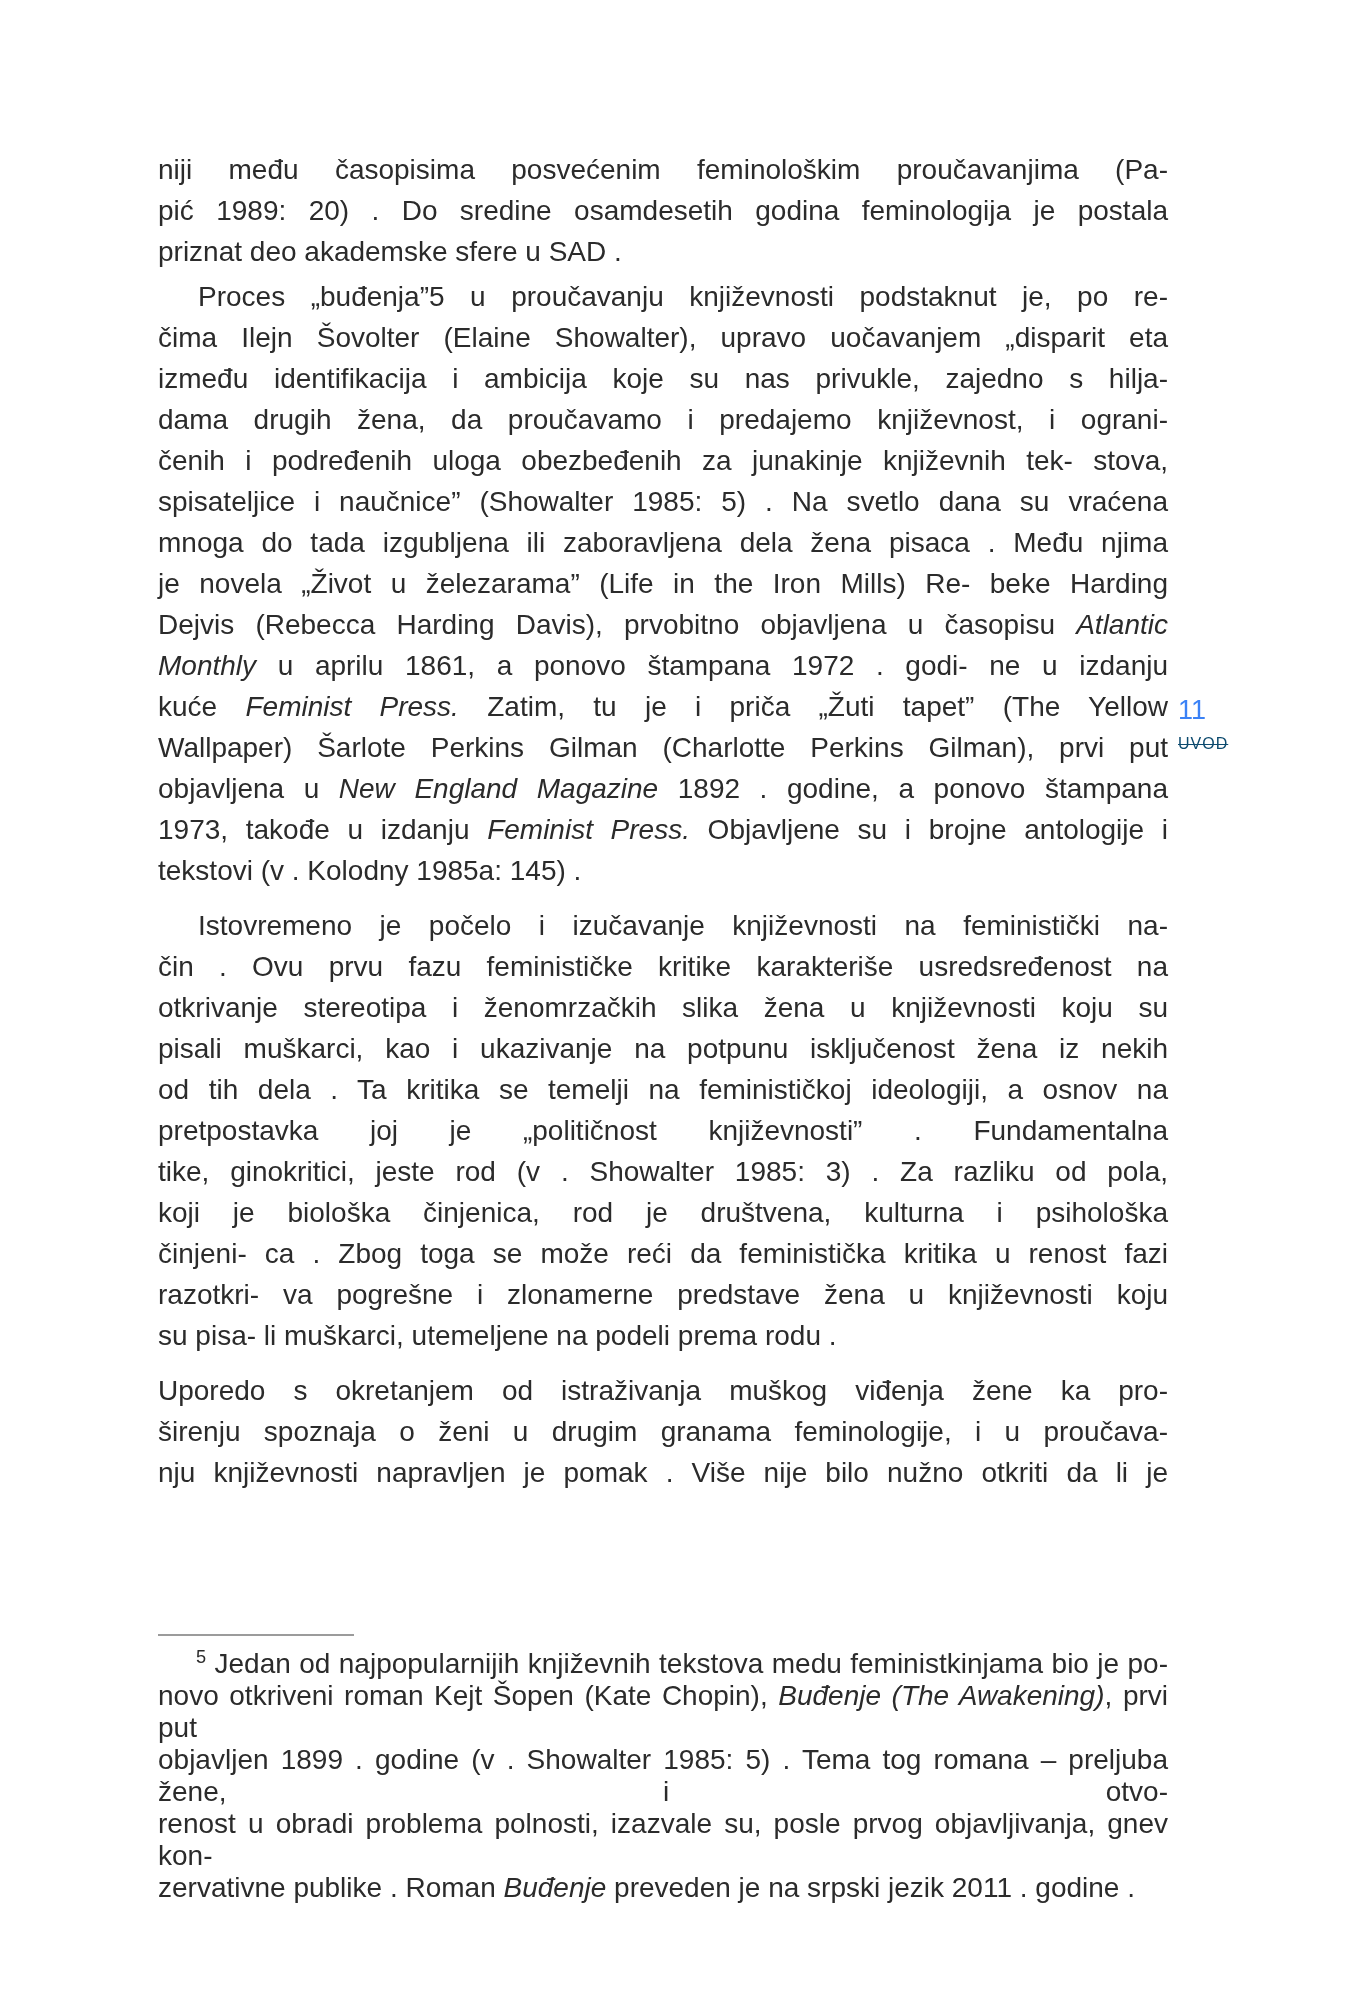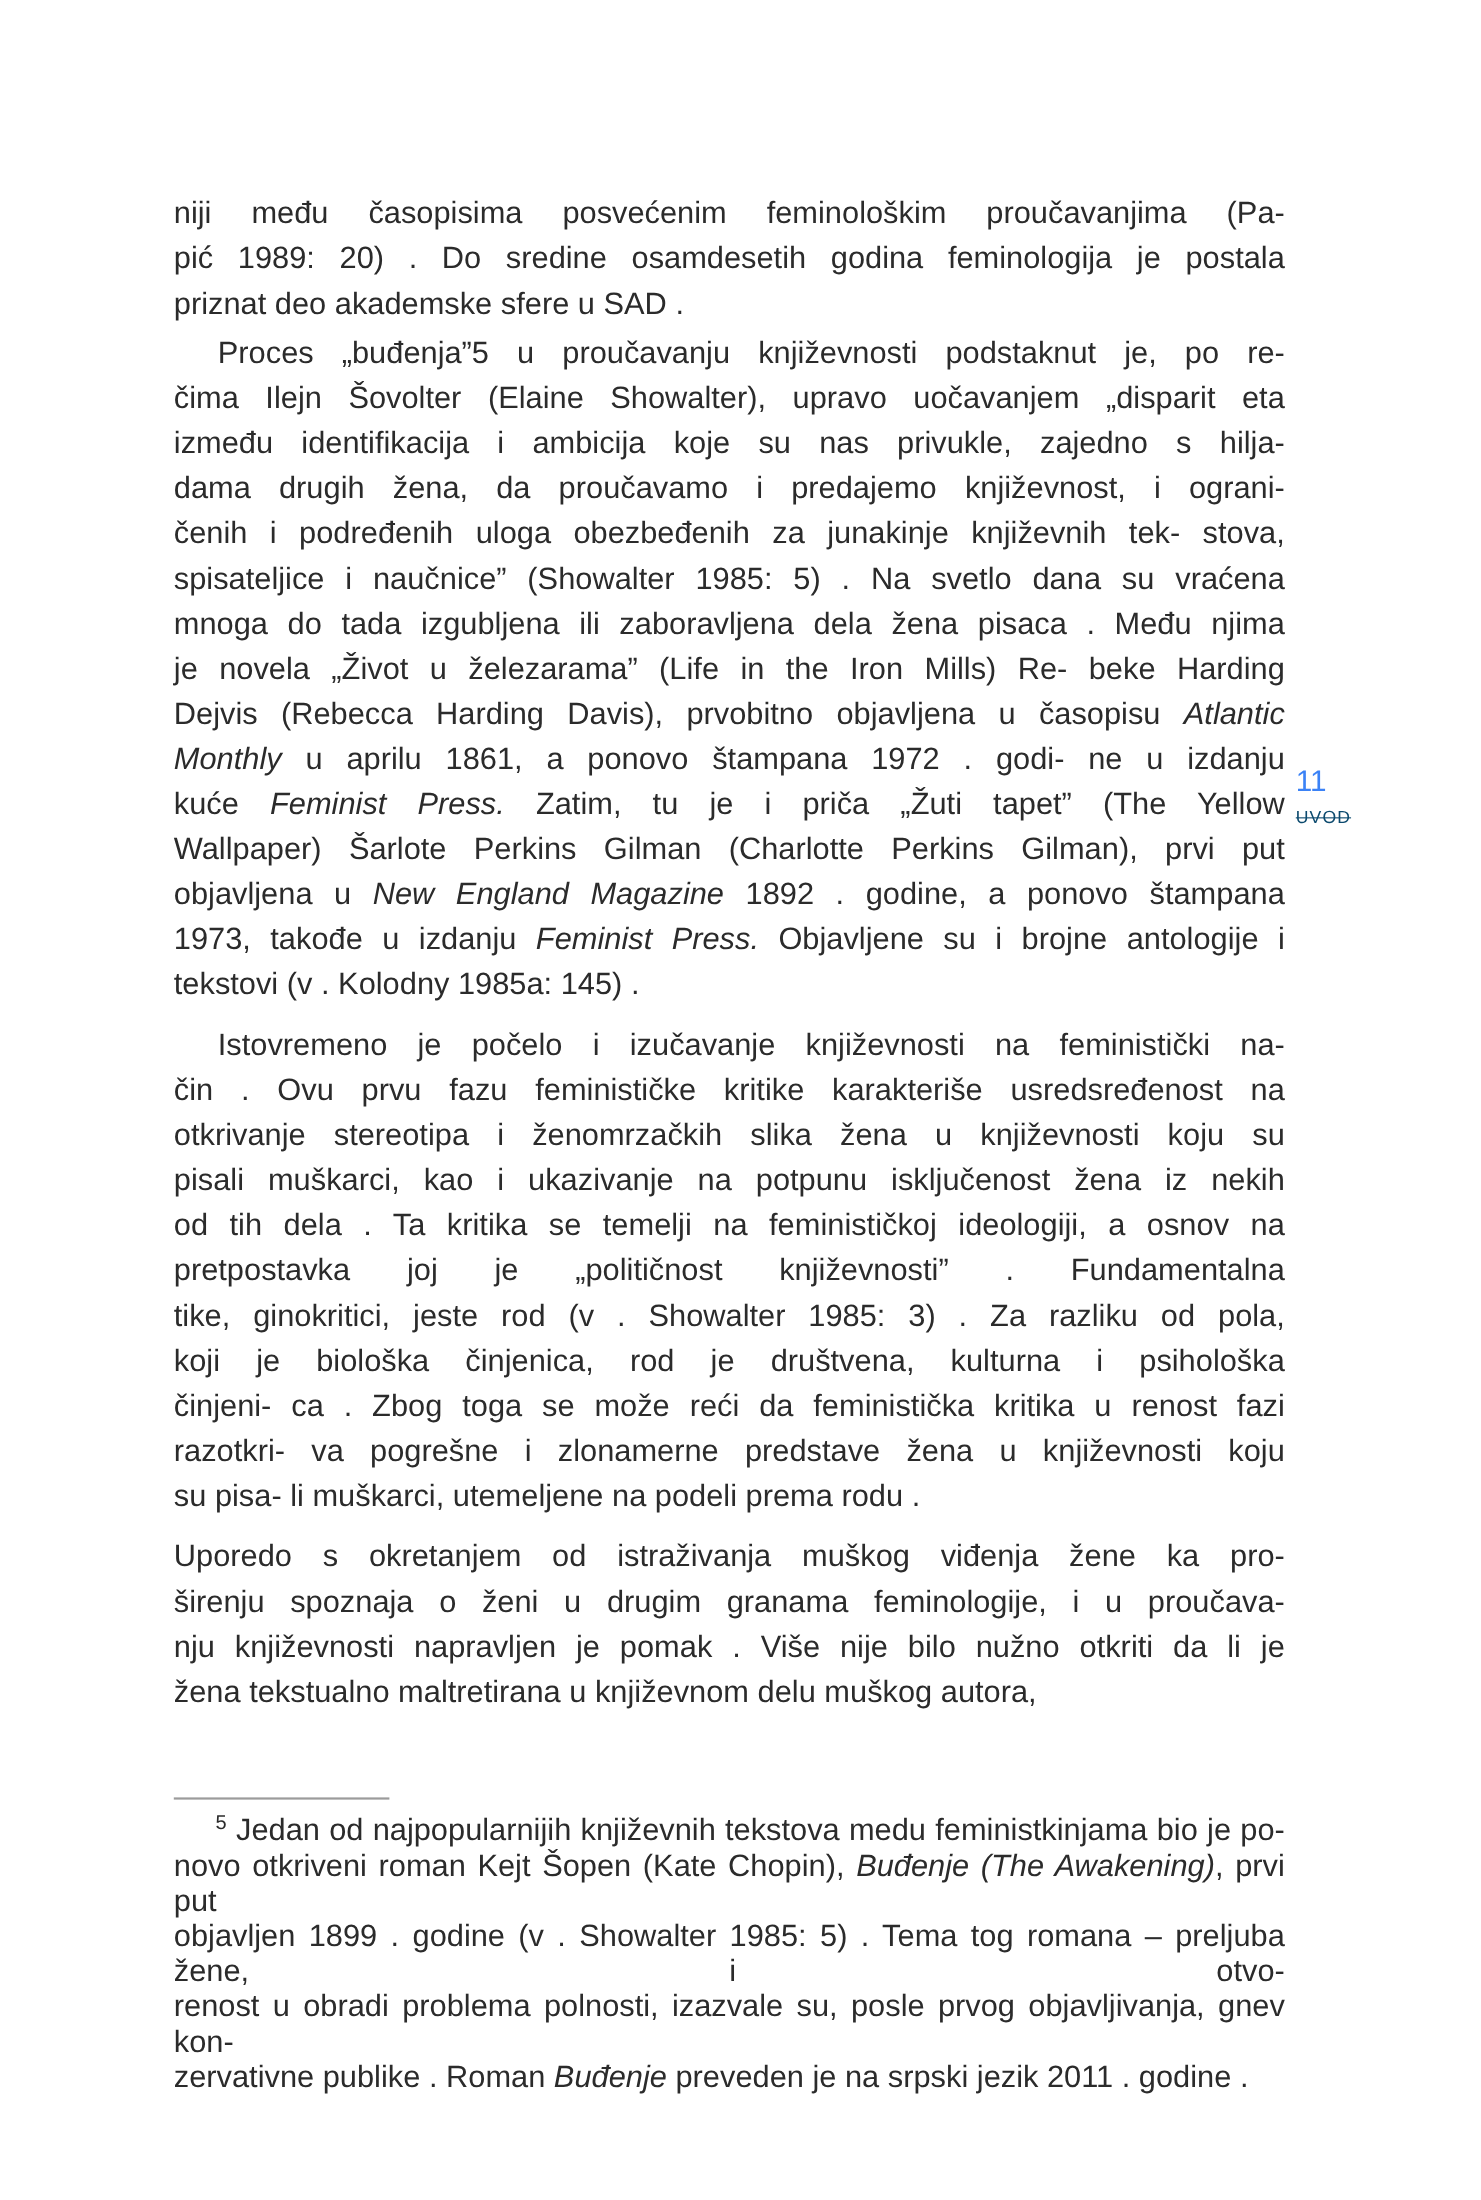--- a/index.html
+++ b/index.html
@@ -12,21 +12,20 @@
     color:#2b2b2b;
     overflow:hidden;
   }
   .body-text{
     position:absolute;
     left:158px;
     top:149px;
     width:1010px;
     font-size:28px;
     line-height:41px;
-    margin-top:24px;
   }
   .line{
     text-align:justify;
     text-align-last:justify;
   }
   .line.last{
     text-align-last:left;
   }
   .line.indent{
     text-indent:40px;
@@ -109,21 +108,20 @@
         <div class="line"><span>tike, ginokritici, jeste rod (v . Showalter 1985: 3) . Za razliku od pola,</span></div>
         <div class="line"><span>koji je biološka činjenica, rod je društvena, kulturna i psihološka</span></div>
         <div class="line"><span>činjeni- ca . Zbog toga se može reći da feministička kritika u renost fazi</span></div>
         <div class="line"><span>razotkri- va pogrešne i zlonamerne predstave žena u književnosti koju</span></div>
         <div class="line last"><span>su pisa- li muškarci, utemeljene na podeli prema rodu .</span></div>
       </div>
       <div class="para para-3">
         <div class="line"><span>Uporedo s okretanjem od istraživanja muškog viđenja žene ka pro-</span></div>
         <div class="line"><span>širenju spoznaja o ženi u drugim granama feminologije, i u proučava-</span></div>
         <div class="line"><span>nju književnosti napravljen je pomak . Više nije bilo nužno otkriti da li je</span></div>
-        <div class="line last"><span>žena tekstualno maltretirana u književnom delu muškog autora,</span></div>
       </div>
     </div>
 
   <div class="margin-note">
     <div class="page-num">11</div>
     <div class="running-head">UVOD</div>
   </div>
 
   <div class="footnote">
     <div class="footnote-rule"></div>

